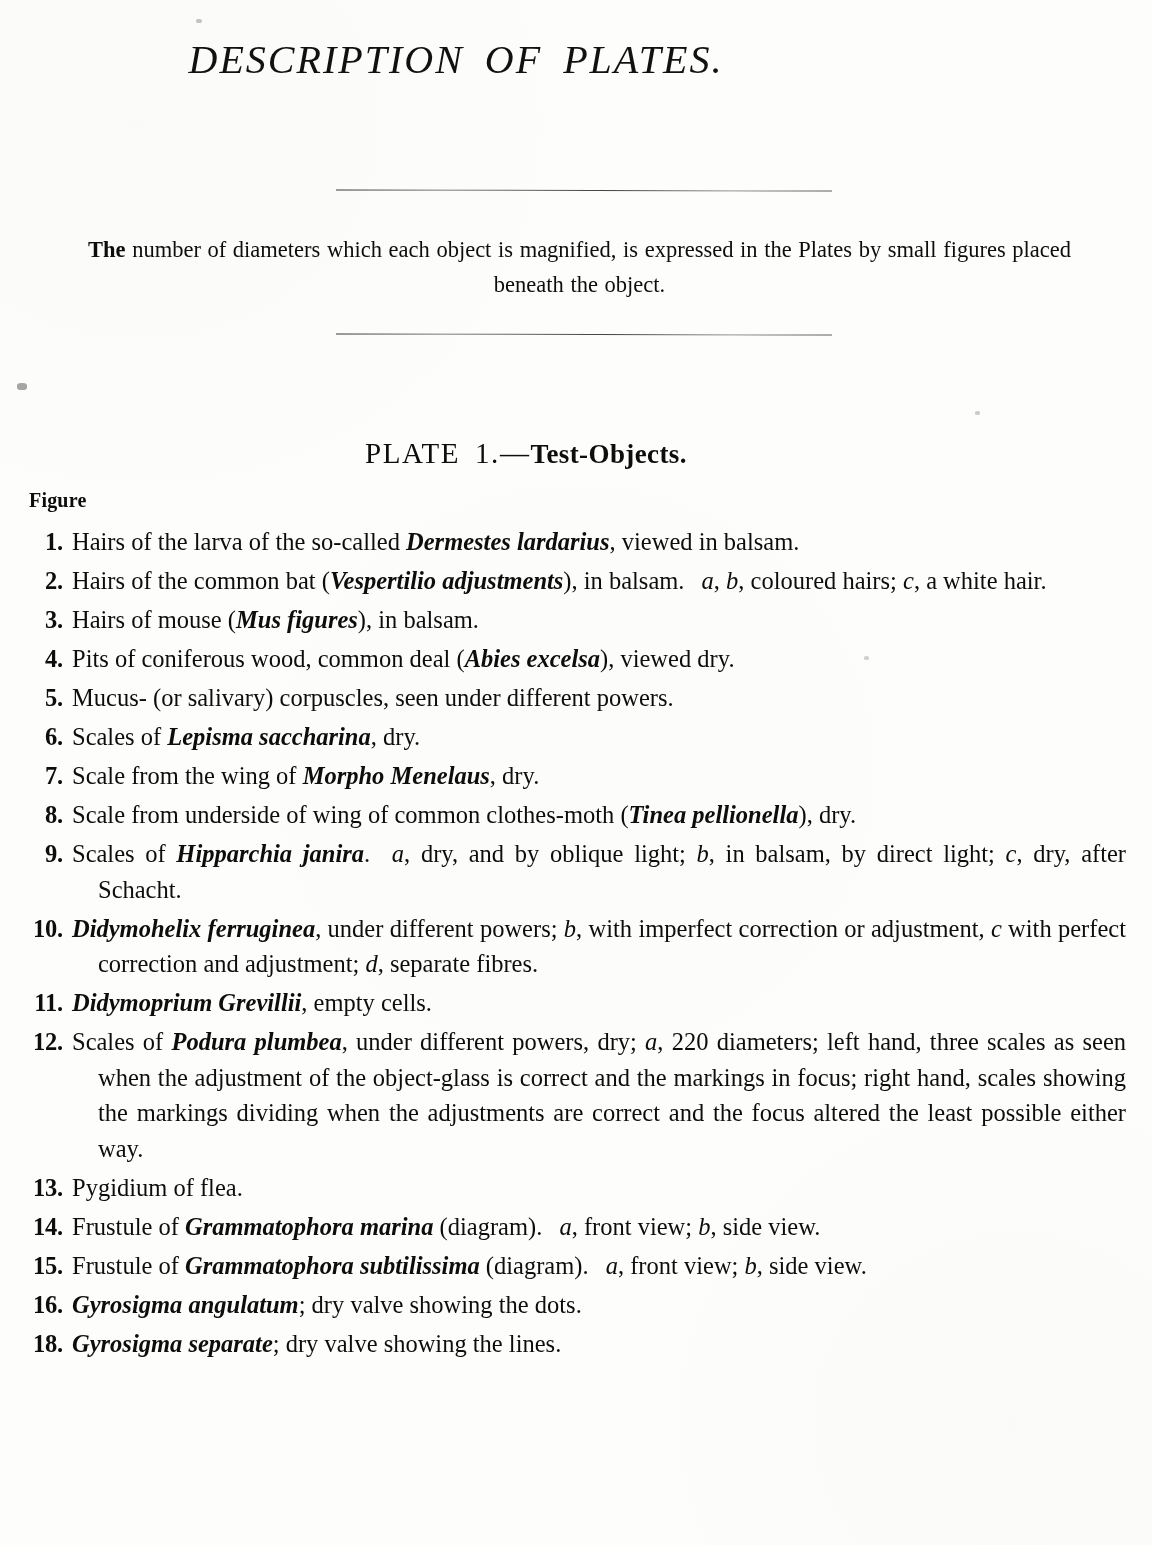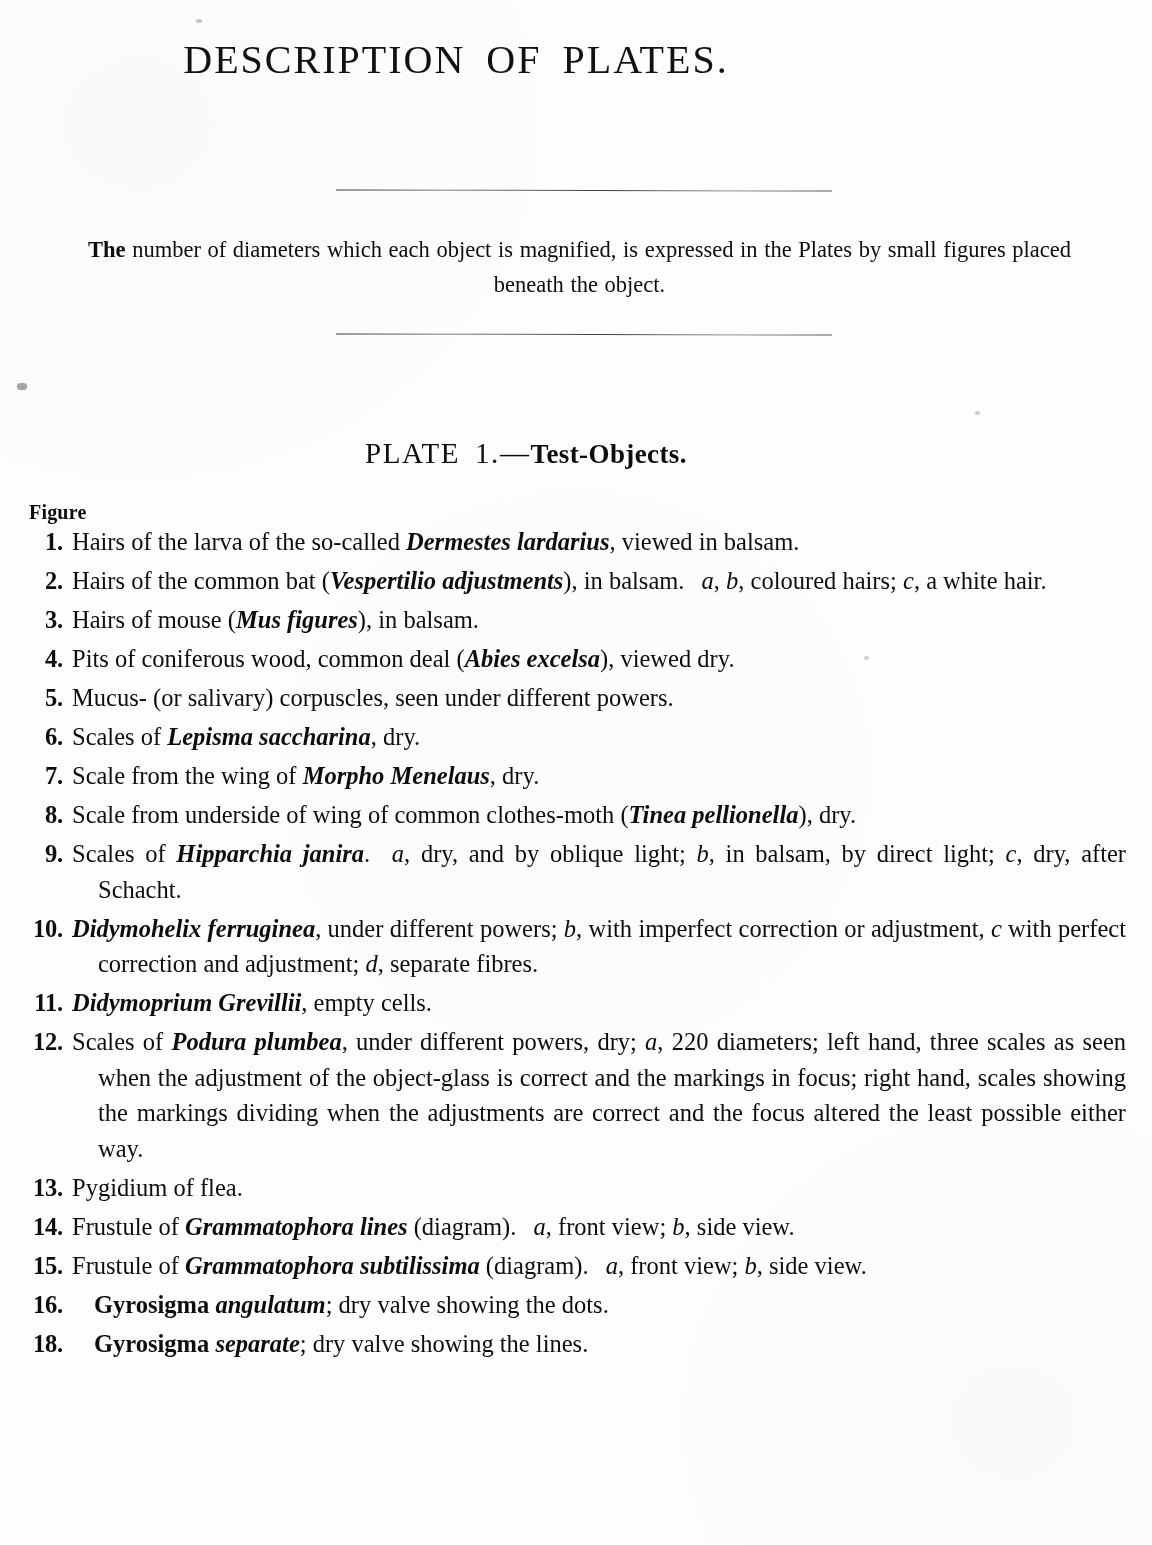--- a/index.html
+++ b/index.html
@@ -40,20 +40,21 @@
     position: absolute;
     top: 36px;
     left: 0;
     width: 912px;
     text-align: center;
     font-size: 40px;
     letter-spacing: 2.0px;
     word-spacing: 9px;
     font-weight: 400;
     color: #111;
+    font-style: italic;
   }
 
   
   .rule {
     position: absolute;
     left: 336px;
     width: 496px;
     height: 1px;
     background: linear-gradient(to right,
       rgba(20,20,20,0.85) 0%,
@@ -100,21 +101,20 @@
   }
 
   
   .fig-header {
     position: absolute;
     top: 489px;
     left: 29px;
     font-size: 20px;
     font-weight: 700;
     letter-spacing: 0.2px;
-    margin-top: 12px;
   }
 
   .fig-list {
     position: absolute;
     top: 524px;
     left: 26px;
     width: 1100px;
     font-size: 24.5px;
     line-height: 35.5px;
   }
@@ -139,21 +139,21 @@
     text-justify: inter-word;
     text-indent: 0;
     padding-left: 0;
   }
   
   .fig-text.wrap {
     padding-left: 26px;
     text-indent: -26px;
   }
   .fig-text i { font-style: italic; font-weight: bold; }
-  .fig-text .bi { font-weight: 700; margin-left: 22px; }
+  .fig-text .bi { font-style: italic; font-weight: 700; }
   .fig-text .ref { font-style: italic; }
   .gap { display: inline-block; width: 11px; }
 
   
   .speck {
     position: absolute;
     background: #5d5d5d;
     border-radius: 40%;
     opacity: 0.55;
     pointer-events: none;
@@ -228,21 +228,21 @@
       <div class="fig-item">
         <span class="fig-num">12.</span>
         <span class="fig-text wrap">Scales of <i>Podura plumbea</i>, under different powers, dry; <span class="ref">a</span>, 220 diameters; left hand, three scales as seen when the adjustment of the object-glass is correct and the markings in focus; right hand, scales showing the markings dividing when the adjustments are correct and the focus altered the least possible either way.</span>
       </div>
       <div class="fig-item">
         <span class="fig-num">13.</span>
         <span class="fig-text wrap">Pygidium of flea.</span>
       </div>
       <div class="fig-item">
         <span class="fig-num">14.</span>
-        <span class="fig-text wrap">Frustule of <i>Grammatophora lines</i> (diagram).<span class="gap"></span> <span class="ref">a</span>, front view; <span class="ref">b</span>, side view.</span>
+        <span class="fig-text wrap">Frustule of <i>Grammatophora marina</i> (diagram).<span class="gap"></span> <span class="ref">a</span>, front view; <span class="ref">b</span>, side view.</span>
       </div>
       <div class="fig-item">
         <span class="fig-num">15.</span>
         <span class="fig-text wrap">Frustule of <i>Grammatophora subtilissima</i> (diagram).<span class="gap"></span> <span class="ref">a</span>, front view; <span class="ref">b</span>, side view.</span>
       </div>
       <div class="fig-item">
         <span class="fig-num">16.</span>
         <span class="fig-text wrap"><span class="bi">Gyrosigma</span> <i>angulatum</i>; dry valve showing the dots.</span>
       </div>
       <div class="fig-item">

